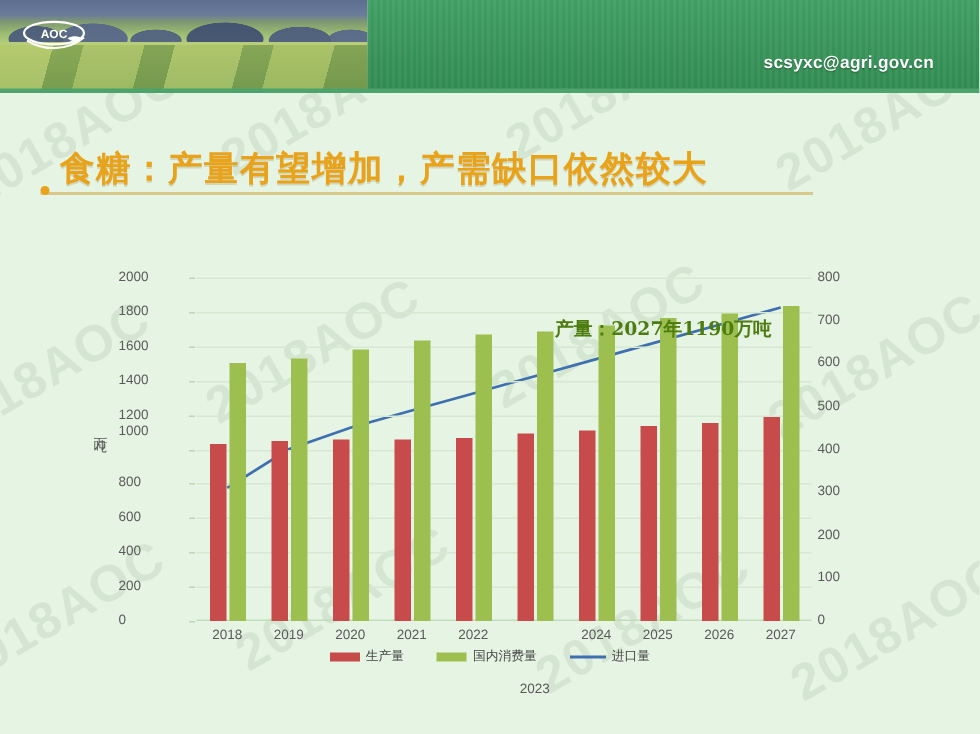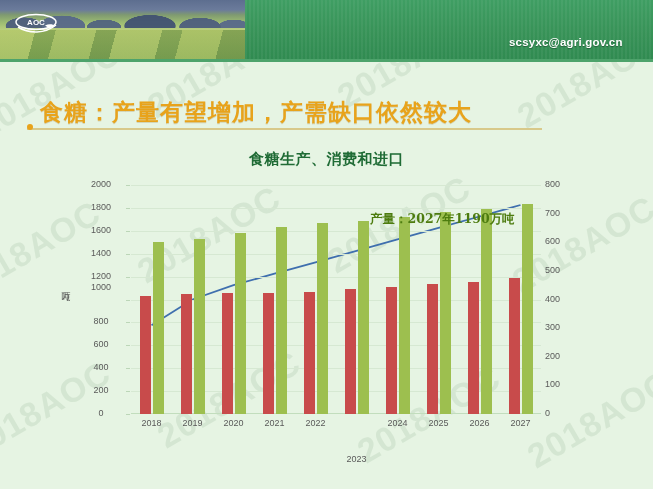--- a/index.html
+++ b/index.html
@@ -110,21 +110,21 @@
   }
   
   .plot{
     position:absolute;left:131px;top:45px;width:410px;height:229px;
   }
   .gridline{
     position:absolute;left:0;width:410px;height:1px;background:#d6e8d2;
   }
   .axis-base{position:absolute;left:0;bottom:0;width:410px;height:1px;background:#c2ddbd;}
   .ytick{
-    position:absolute;right:0;width:44px;text-align:center;
+    position:absolute;right:0;width:44px;text-align:left;
     font-size:9px;color:#5a5a5a;font-family:"Liberation Sans",sans-serif;
   }
   .ytick-l{left:-52px;}
   .ytick-r{left:414px;text-align:left;width:40px;}
   .ytick-mark{position:absolute;width:4px;height:1px;background:#bcd6b8;}
   .yaxis-label{
     position:absolute;left:-72px;top:100px;
     font-size:9px;color:#555;writing-mode:vertical-rl;
     font-family:"DejaVu Sans","Liberation Sans",sans-serif;
   }
@@ -189,21 +189,20 @@
     </svg>
 
     <div class="hdr-mail">scsyxc@agri.gov.cn</div>
   </div>
 
   <div class="slide-title" style="color: rgb(232, 163, 27);">食糖：产量有望增加，产需缺口依然较大</div>
   <div class="title-dot"></div>
   <div class="title-rule"></div>
 
   <div class="chart-area">
-    <div class="chart-title">食糖生产、消费和进口</div>
 
     <div class="annotation" style="color: #4d7c0f; margin-top: 24px;">产量：2027年1190万吨</div>
 
     <div class="plot" id="plot">
       <div class="yaxis-label">万吨</div>
       <div class="axis-base"></div>
       <svg class="lineoverlay" id="lineoverlay">
           <polyline points="20.5,140.3 61.5,114.5 102.5,100.2 143.5,88.7 184.5,77.3 225.5,65.8 266.5,54.4 307.5,42.9 348.5,31.5 389.5,20.0" fill="none" stroke="#3f6fae" stroke-width="1.8"></polyline>
         </svg>
     <div class="ytick ytick-l" style="top: 223px;">0</div>
@@ -272,14 +271,28 @@
         <div class="bar bar-cons" style="left: 308.5px; height: 201.52px; background: rgb(157, 191, 79);"></div>
         <div class="xtick" style="left: 287px;">2025</div>
         <div class="bar bar-prod" style="left: 336.5px; height: 132.248px; background: rgb(200, 75, 75);"></div>
         <div class="bar bar-cons" style="left: 349.5px; height: 204.955px; background: rgb(157, 191, 79);"></div>
         <div class="xtick" style="left: 328px;">2026</div>
         <div class="bar bar-prod" style="left: 377.5px; height: 136.255px; background: rgb(200, 75, 75);"></div>
         <div class="bar bar-cons" style="left: 390.5px; height: 209.535px; background: rgb(157, 191, 79);"></div>
         <div class="xtick" style="left: 369px;">2027</div>
       </div>
 
+    <div class="legend">
+      <div class="legend-item">
+        <span class="swatch" style="background: rgb(200, 75, 75);"></span>
+        <span>生产量</span>
+      </div>
+      <div class="legend-item">
+        <span class="swatch" style="background: rgb(157, 191, 79);"></span>
+        <span>国内消费量</span>
+      </div>
+      <div class="legend-item">
+        <span class="swatch-line" style="background: rgb(63, 111, 174);"></span>
+        <span>进口量</span>
+      </div>
+    </div>
   </div>
 </div>
 
 </body></html>

